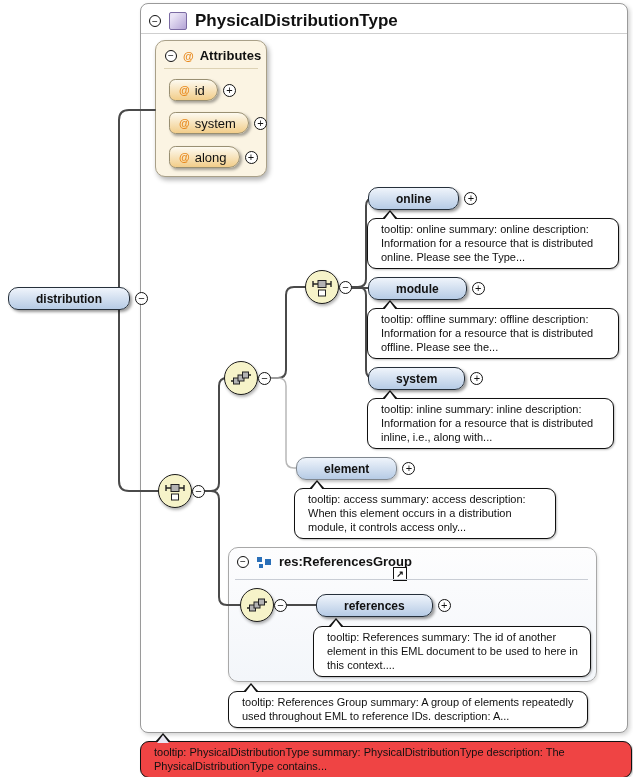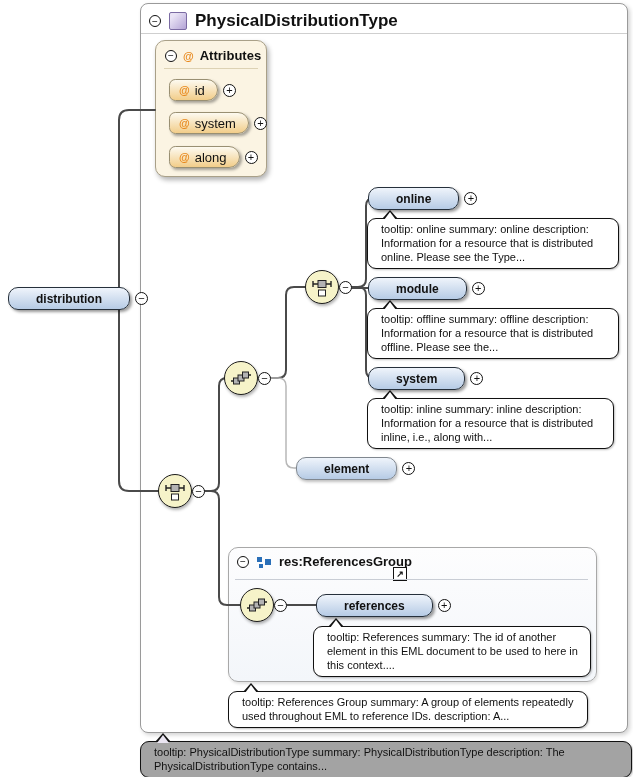--- a/index.html
+++ b/index.html
@@ -62,21 +62,21 @@
   
   .tip{position:absolute;background:#fff;border:1px solid #111;border-radius:9px;
        padding:3px 7px 4px 13px;font-size:11px;line-height:1.28;z-index:6;
        box-shadow:1px 1px 2px rgba(0,0,0,.25);}
   .tip::before{content:"";position:absolute;top:-9px;left:14px;
        border-left:8px solid transparent;border-right:8px solid transparent;
        border-bottom:9px solid #111;}
   .tip::after{content:"";position:absolute;top:-7px;left:16px;
        border-left:6px solid transparent;border-right:6px solid transparent;
        border-bottom:8px solid #fff;}
-  .tip.purple{background:#a3a3a3;}
+  .tip.purple{background:#ef4444;}
   .tip.purple::after{border-bottom-color:#eae5f2;}
 
   .ct-icon{width:16px;height:16px;border:1px solid #7b6ba3;border-radius:2px;
            background:linear-gradient(135deg,#e9e3f5 20%,#b3a3d6);}
   svg{display:block;}
   .wires{position:absolute;left:0;top:0;z-index:4;pointer-events:none;}
 </style>
 </head>
 <body>
 
@@ -207,20 +207,21 @@
   <div class="el-row" style="left:368px;top:367px">
     <div class="el-chip">system</div>
     <div class="badge">+</div>
   </div>
   <div class="tip" style="left:367px;top:398px;width:225px">tooltip: inline summary: inline description: Information for a resource that is distributed inline, i.e., along with...</div>
 
   <div class="el-row" style="left:296px;top:457px">
     <div class="el-chip optional">element</div>
     <div class="badge">+</div>
   </div>
+  <div class="tip" style="left:294px;top:488px;width:240px">tooltip: access summary: access description: When this element occurs in a distribution module, it controls access only...</div>
 
   <div class="comp" style="left:240px;top:588px">
     <svg width="20" height="20" viewBox="0 0 20 20">
       <path d="M0 13 H4 M16 7 H20" stroke="#222" stroke-width="1.4"></path>
       <rect x="2.5" y="10" width="6" height="6" fill="#b3b3b3" stroke="#222"></rect>
       <rect x="7" y="7" width="6" height="6" fill="#b3b3b3" stroke="#222"></rect>
       <rect x="11.5" y="4" width="6" height="6" fill="#b3b3b3" stroke="#222"></rect>
     </svg>
   </div>
   <div class="badge abs" style="left:274px;top:599px">−</div>

